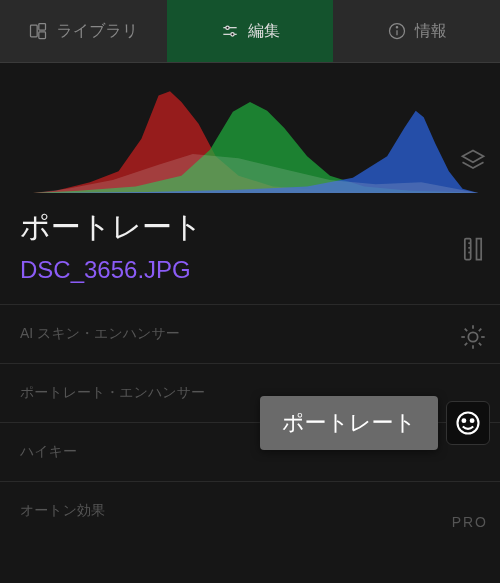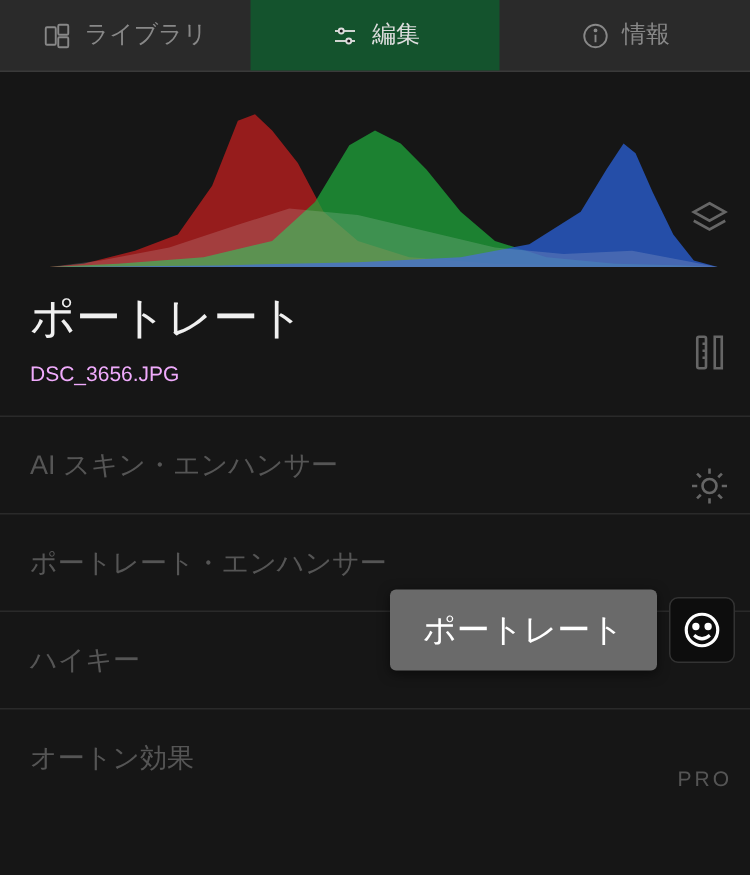--- a/index.html
+++ b/index.html
@@ -1,26 +1,26 @@
 <!DOCTYPE html>
 <html><head>
 <meta charset="utf-8">
 <style>
   * { box-sizing: border-box; margin: 0; padding: 0; }
   html, body { width: 500px; height: 583px; background: #161616; font-family: -apple-system, "Hiragino Sans", sans-serif; color: #d0d0d0; overflow: hidden; }
-  .tabbar { display: flex; height: 48px; background: #2a2a2a; border-bottom: 1px solid #3a3a3a; }
+  .tabbar { display: flex; height: 63px; background: #2a2a2a; border-bottom: 1px solid #3a3a3a; }
   .tab { flex: 1; display: flex; align-items: center; justify-content: center; gap: 8px; font-size: 16px; color: #888; cursor: pointer; }
   .tab.active { background: #14532d; color: #ddd; }
   .tab .icon { display: inline-flex; }
   .histogram { height: 130px; padding: 0 10px; }
   .histogram svg { width: 100%; height: 100%; display: block; }
   .section-title { font-size: 30px; font-weight: 500; color: #f0f0f0; padding: 14px 20px 4px; }
-  .filename { font-size: 14px; color: #f0abfc; padding: 4px 20px 20px; }
+  .filename { font-size: 24px; color: #8b5cf6; padding: 4px 20px 20px; }
   .divider { height: 1px; background: #2a2a2a; margin: 0 0; }
-  .tool-item { font-size: 18px; color: #555; padding: 20px 4px; margin-left: 16px; }
+  .tool-item { font-size: 14px; color: #555; padding: 20px 20px; }
   .right-rail { position: absolute; right: 0; top: 46px; width: 54px; display: flex; flex-direction: column; align-items: center; gap: 56px; padding-top: 38px; }
   .right-rail .rail-icon { color: #666; cursor: pointer; }
   .pro { position: absolute; right: 12px; bottom: 10px; font-size: 14px; letter-spacing: 2px; color: #555; text-underline-offset: 3px; }
   .tooltip { position: absolute; bottom: 90px; right: 10px; display: flex; align-items: center; gap: 8px; }
   .tooltip-bubble { background: #6a6a6a; color: #fff; font-size: 22px; padding: 12px 22px; border-radius: 4px; box-shadow: 0 2px 8px rgba(0,0,0,.5); }
   .tooltip-icon { width: 44px; height: 44px; background: #0d0d0d; border-radius: 6px; display: flex; align-items: center; justify-content: center; color: #fff; border: 1px solid #333; }
   .content { position: relative; }
 </style>
 </head>
 <body>

